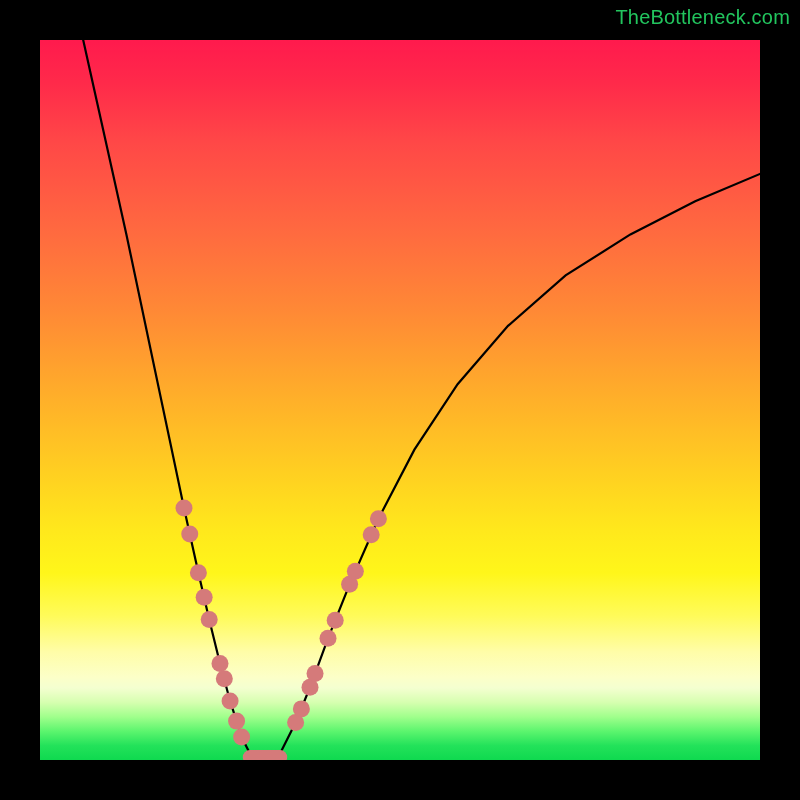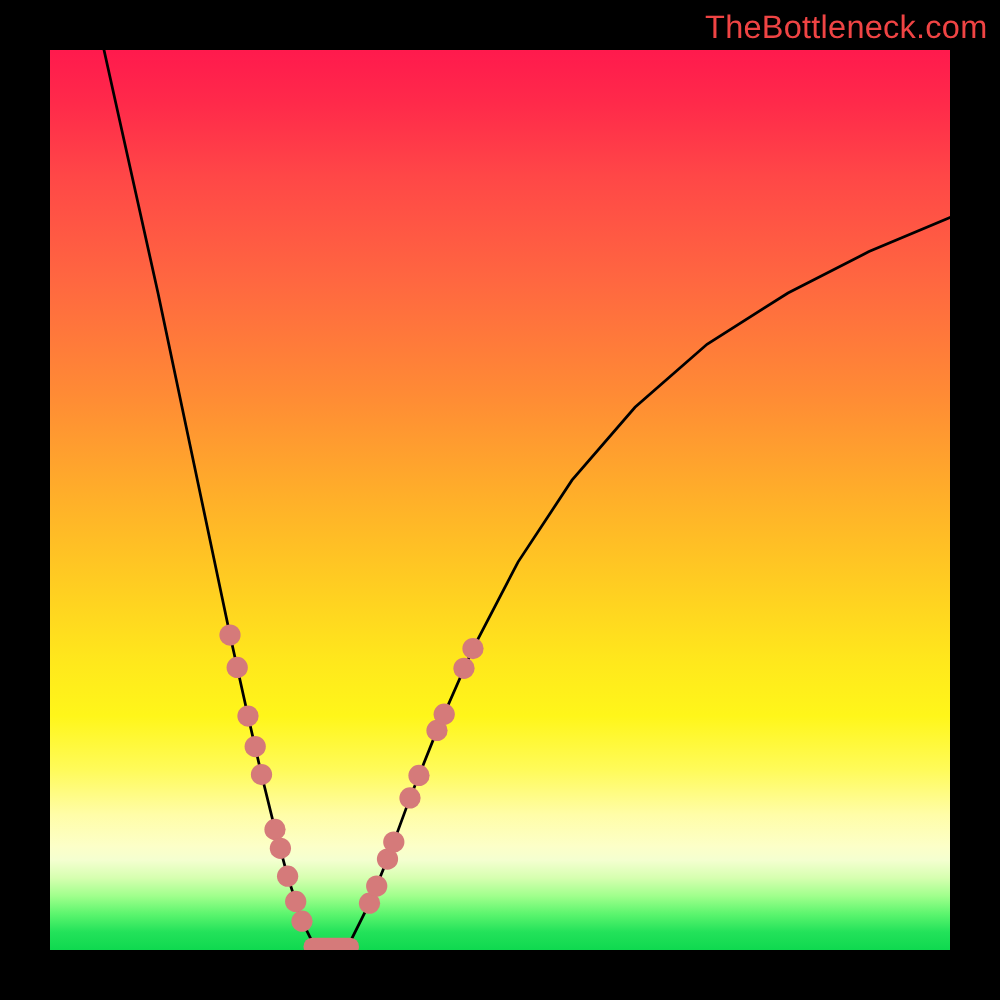--- a/index.html
+++ b/index.html
@@ -43,22 +43,22 @@
       #a0ff8c 94%,
       #5cf56e 96%,
       #23e25a 98%,
       #0fd94f 100%
     );
   }
   .watermark {
     position: absolute;
     top: 6px;
     right: 10px;
-    color: #ef4444;
-    font-size: 26px;
+    color: #22c55e;
+    font-size: 20px;
     font-weight: 400;
     letter-spacing: 0.2px;
     user-select: none;
     pointer-events: none;
   }
   svg.curve-layer {
     position: absolute;
     inset: 0;
     width: 100%;
     height: 100%;

